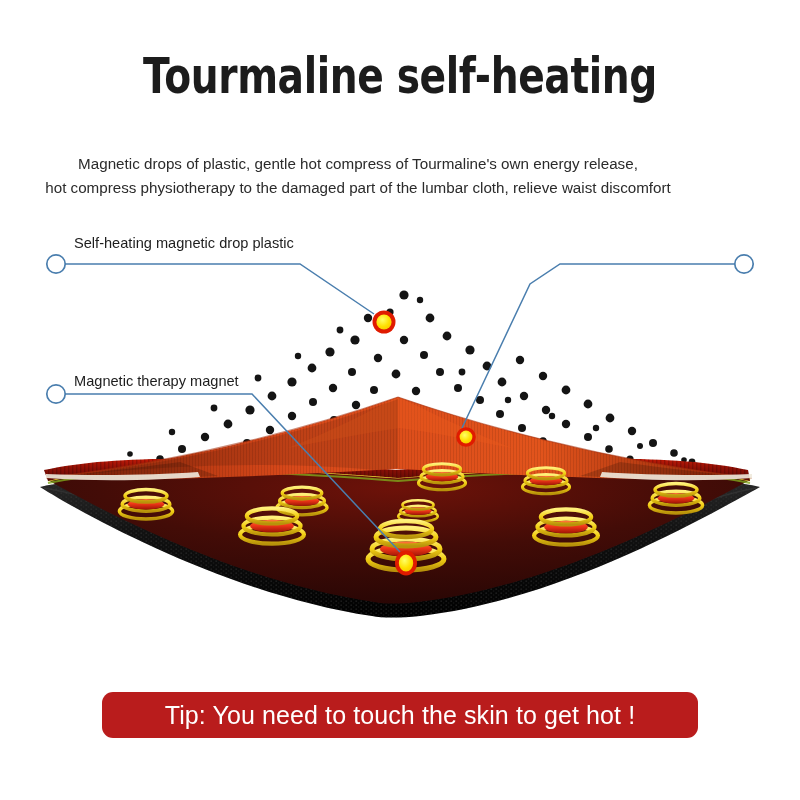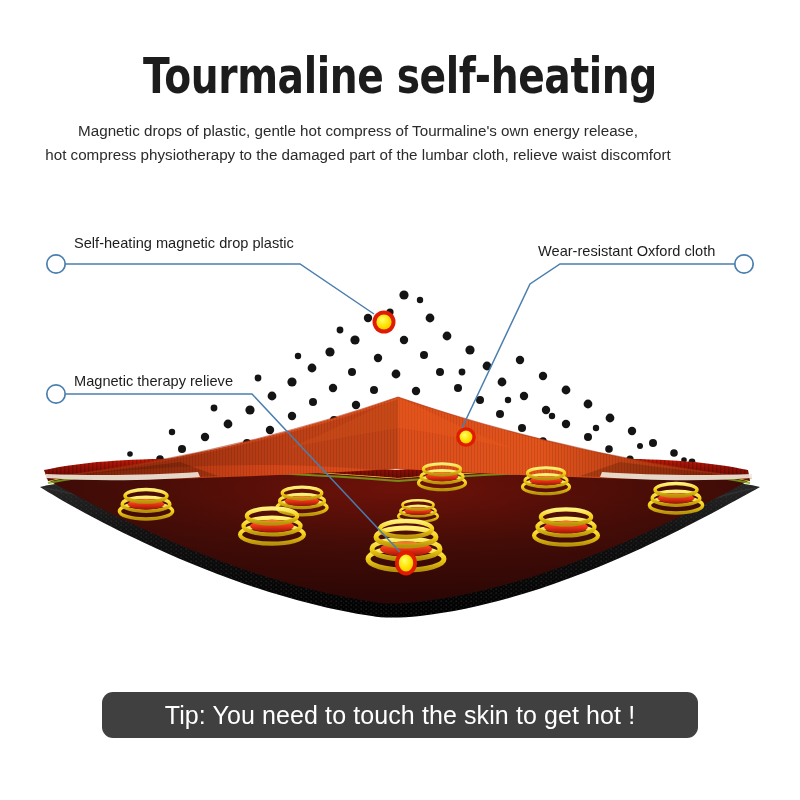--- a/index.html
+++ b/index.html
@@ -14,34 +14,34 @@
   .hdr-title{
     position:absolute;left:0;top:52px;width:800px;text-align:center;
     font-family:"DejaVu Sans", sans-serif;
     font-weight:bold;font-size:49px;letter-spacing:-0.5px;
     color:#1c1c1c;line-height:1.0;
     transform:scaleX(0.80);transform-origin:50% 50%;
     white-space:nowrap;
   }
   .hdr-sub{
     position:absolute;left:0;width:716px;text-align:center;
-    font-size:15.2px;color:#2b2b2b;line-height:1.0;white-space:nowrap;
+    font-size:15.2px;color:#2b2b2b;line-height:1.0;white-space:nowrap;margin-top:33px;
   }
   .hdr-sub.l1{top:123px;}
   .hdr-sub.l2{top:147px;}
 
   
   .callout-label{
     position:absolute;font-size:14.6px;color:#1d1d1d;white-space:nowrap;
   }
 
   
   .tip-box{
     position:absolute;left:102px;top:692px;width:596px;height:46px;
-    background:#404040;border-radius:11px;
+    background:#b91c1c;border-radius:11px;
     display:flex;align-items:center;justify-content:center;
   }
   .tip-text{
     color:#ffffff;font-size:25px;letter-spacing:0.1px;white-space:nowrap;
   }
 
   svg.art{position:absolute;left:0;top:0;width:800px;height:800px;}
 </style>
 </head>
 <body>
@@ -411,21 +411,20 @@
       <path d="M 738,264 L 560,264 L 530,284 L 462,428"></path>
       <circle cx="744" cy="264" r="9.2" fill="#ffffff" stroke="#4a7eae" stroke-width="1.7"></circle>
 
       <path d="M 62,394 L 252,394 L 400,552"></path>
       <circle cx="56" cy="394" r="9.2" fill="#ffffff" stroke="#4a7eae" stroke-width="1.7"></circle>
     </g>
   </svg>
 
   <div class="callout-label" style="left:74px;top:235px;">Self-heating magnetic drop plastic</div>
 
-  <div class="callout-label" style="left:538px;top:243px;">Wear-resistant Oxford cloth</div>
-
-  <div class="callout-label" style="left:74px;top:373px;">Magnetic therapy relieve</div>
+
+  <div class="callout-label" style="left:74px;top:373px;">Magnetic therapy magnet</div>
 
   <div class="tip-box">
     <span class="tip-text">Tip: You need to touch the skin to get hot !</span>
   </div>
 
 </div>
 
 </body></html>

